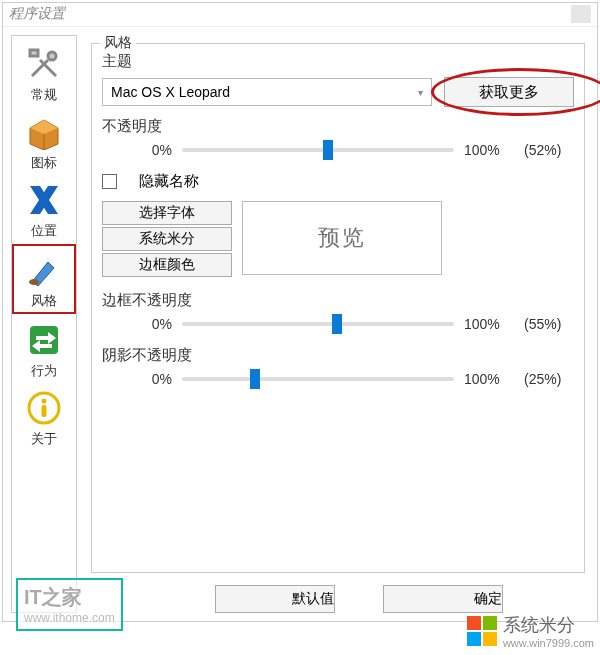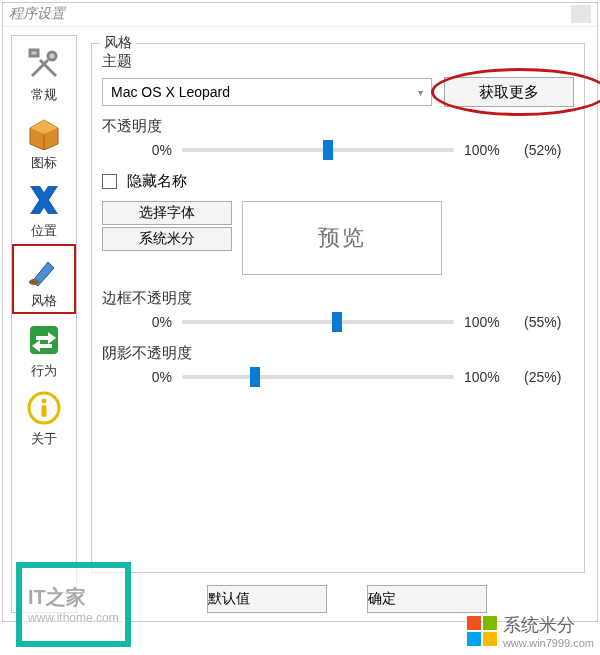--- a/index.html
+++ b/index.html
@@ -21,30 +21,30 @@
   .combo { flex: 1; height: 28px; border: 1px solid #bbb; background: #fff; display: flex; align-items: center; padding: 0 8px; justify-content: space-between; font-size: 14px; }
   .combo .arrow { color: #888; font-size: 10px; }
   .get-more { width: 130px; height: 30px; border: 1px solid #aaa; background: #f4f4f4; font-size: 15px; display: flex; align-items: center; justify-content: center; position: relative; }
   .circled { position: absolute; border: 3px solid #c01818; border-radius: 50%/50%; width: 178px; height: 48px; top: -10px; left: -14px; pointer-events: none; }
   .slider-row { display: flex; align-items: center; gap: 10px; font-size: 14px; color: #333; margin: 6px 0 14px 40px; }
   .slider-row .pct0 { width: 30px; text-align: right; }
   .slider-row .pct100 { width: 50px; text-align: left; }
   .slider-row .val { width: 50px; }
   .track { flex: 1; height: 4px; background: #ddd; position: relative; border-radius: 2px; }
   .thumb { position: absolute; top: -8px; width: 10px; height: 20px; background: #0a7ad6; }
-  .checkbox-row { display: flex; align-items: center; gap: 10px; font-size: 15px; margin: 10px 0 10px 0; }
+  .checkbox-row { display: flex; align-items: center; gap: 22px; font-size: 15px; margin: 10px 0 10px 0; }
   .checkbox { width: 15px; height: 15px; border: 1px solid #666; background: #fff; }
   .btn-stack { display: flex; gap: 10px; align-items: flex-start; margin-bottom: 14px; }
   .btn-col { display: flex; flex-direction: column; gap: 2px; }
   .btn { width: 130px; height: 24px; border: 1px solid #aaa; background: #f4f4f4; font-size: 14px; display: flex; align-items: center; justify-content: center; }
   .preview { width: 200px; height: 74px; border: 1px solid #bbb; display: flex; align-items: center; justify-content: center; font-size: 22px; color: #737373; letter-spacing: 2px; }
   .section-label { font-size: 15px; color: #333; margin-top: 4px; }
   .bottom-buttons { position: absolute; bottom: 8px; left: 100px; right: 12px; display: flex; gap: 40px; justify-content: flex-start; padding-left: 30px; }
-  .bottom-buttons .btn2 { width: 120px; height: 28px; border: 1px solid #aaa; background: #f4f4f4; font-size: 14px; display: flex; align-items: center; justify-content: flex-start; }
-  .watermark { position: absolute; bottom: 8px; left: 16px; color: #bbb; font-size: 12px; border: 6px solid #14b8a6; padding: 16px 6px; background: rgba(255,255,255,0.6); }
+  .bottom-buttons .btn2 { width: 120px; height: 28px; border: 1px solid #aaa; background: #f4f4f4; font-size: 14px; display: flex; align-items: center; justify-content: flex-end; margin-left: 8px; }
+  .watermark { position: absolute; bottom: 24px; left: 16px; color: #bbb; font-size: 12px; border: 2px solid #14b8a6; padding: 4px 6px; background: rgba(255,255,255,0.6); }
   .watermark .big { font-size: 20px; font-weight: bold; color: #aaa; }
   .wm-right { position: absolute; bottom: 6px; right: 6px; display: flex; align-items: center; gap: 6px; margin-top: 16px; }
   .ms-logo { display: grid; grid-template-columns: 14px 14px; grid-template-rows: 14px 14px; gap: 2px; }
   .ms-logo > div:nth-child(1){background:#f25022;} .ms-logo > div:nth-child(2){background:#7fba00;}
   .ms-logo > div:nth-child(3){background:#00a4ef;} .ms-logo > div:nth-child(4){background:#ffb900;}
   .wm-text { font-size: 18px; color: #666; }
   .wm-sub { font-size: 11px; color: #999; }
 </style>
 </head>
 <body>
@@ -153,20 +153,23 @@
         </div>
 
         <div class="btn-stack">
           <div class="btn-col">
             <div class="btn">
                 <span>选择字体</span>
               </div>
             <div class="btn">
                 <span>系统米分</span>
               </div>
+            <div class="btn">
+                <span>边框颜色</span>
+              </div>
           </div>
           <div class="preview">
               <span>预览</span>
             </div>
         </div>
 
         <div class="section-label">边框不透明度</div>
         <div class="slider-row">
           <span class="pct0">0%</span>
           <div class="track">

